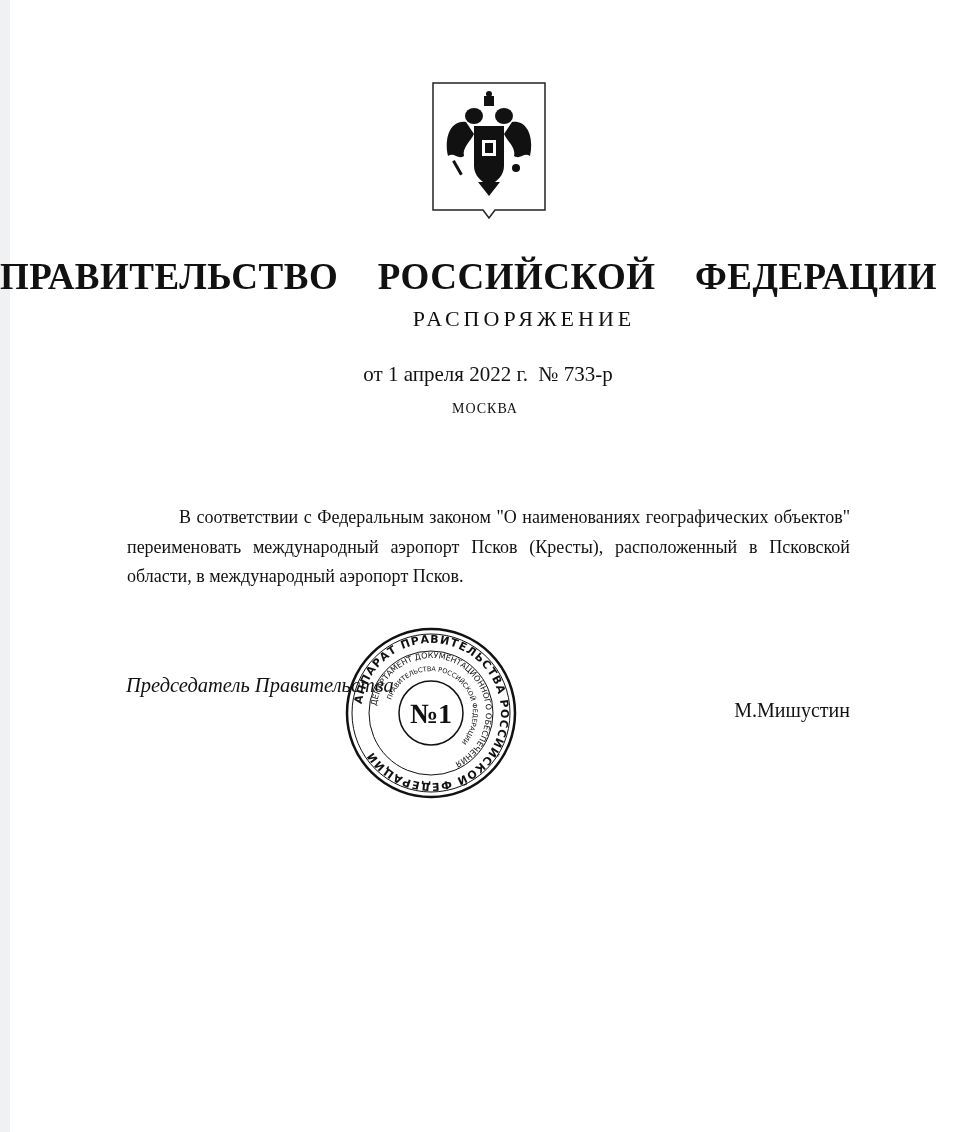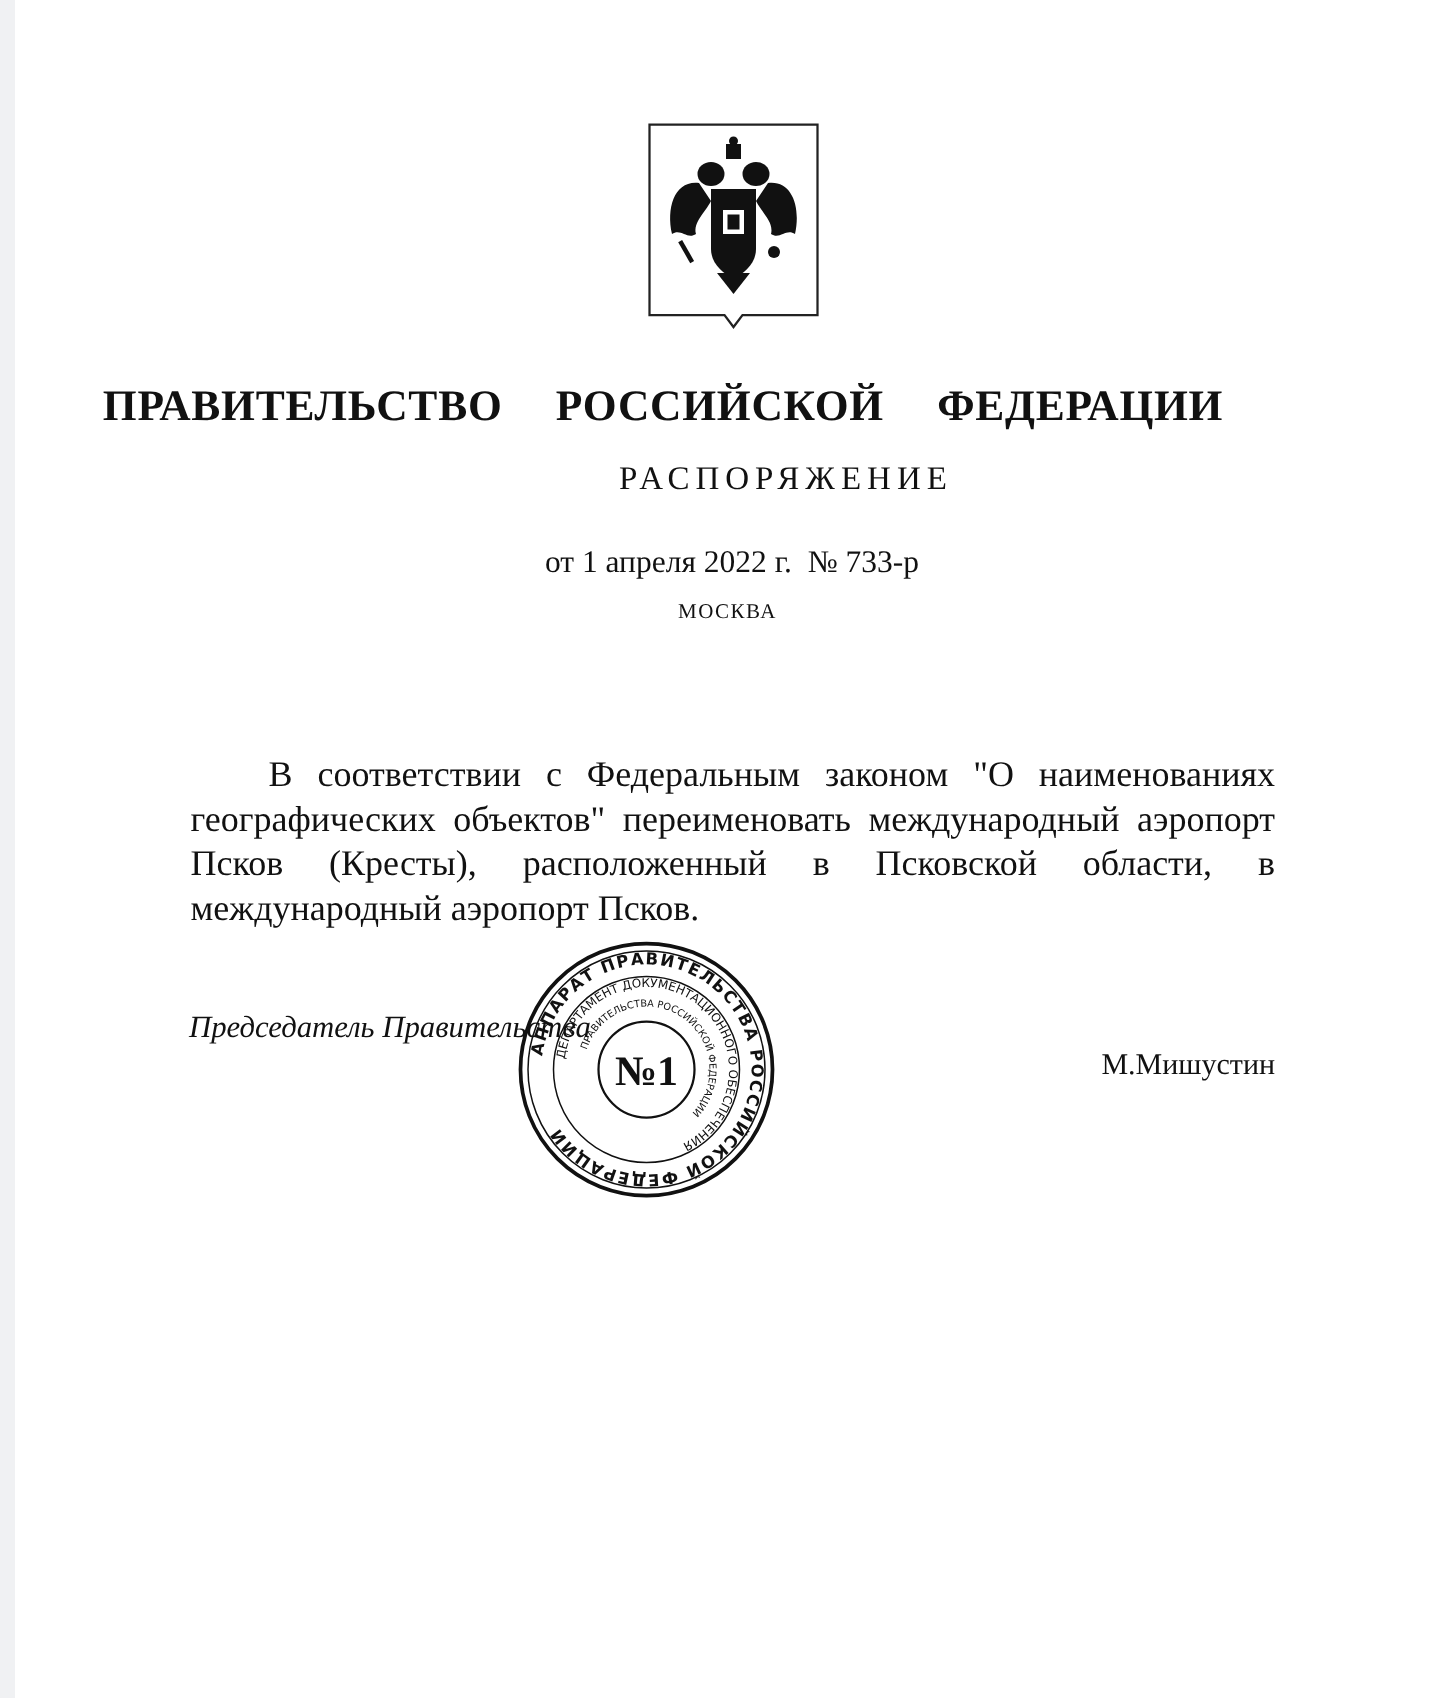--- a/index.html
+++ b/index.html
@@ -13,37 +13,37 @@
       position: absolute; left: 0; top: 0; width: 10px; height: 1132px;
       background: #f0f1f3;
     }
     .page { position: absolute; left: 10px; top: 0; width: 950px; height: 1132px; background: #fff; }
 
     .emblem {
       position: absolute; left: 432px; top: 82px; width: 114px; height: 138px;
     }
     .title {
       position: absolute; left: 0; width: 884px; top: 255px; text-align: center;
-      font-size: 29px; font-weight: bold; letter-spacing: 0.5px; word-spacing: 10px;
+      font-size: 37px; font-weight: bold; letter-spacing: 0.5px; word-spacing: 10px;
     }
     .subtitle {
       position: absolute; left: 0; width: 960px; top: 306px; text-align: center;
       font-size: 22px; letter-spacing: 4px; padding-left: 44px;
     }
     .date-line {
       position: absolute; left: 0; width: 976px; top: 362px; text-align: center;
       font-size: 21px;
     }
     .city {
       position: absolute; left: 0; width: 970px; top: 401px; text-align: center;
       font-size: 14px; letter-spacing: 1px;
     }
     .body-text {
       position: absolute; left: 127px; top: 503px; width: 723px;
-      font-size: 24px; line-height: 29.5px; text-align: justify;
+      font-size: 18px; line-height: 29.5px; text-align: justify;
       text-indent: 52px;
     }
     .sig-left {
       position: absolute; left: 126px; top: 672px; font-size: 20.5px; line-height: 26px;
       text-align: right;
       font-style: italic;
     }
     .sig-right {
       position: absolute; right: 110px; top: 699px; font-size: 20px;
     }

